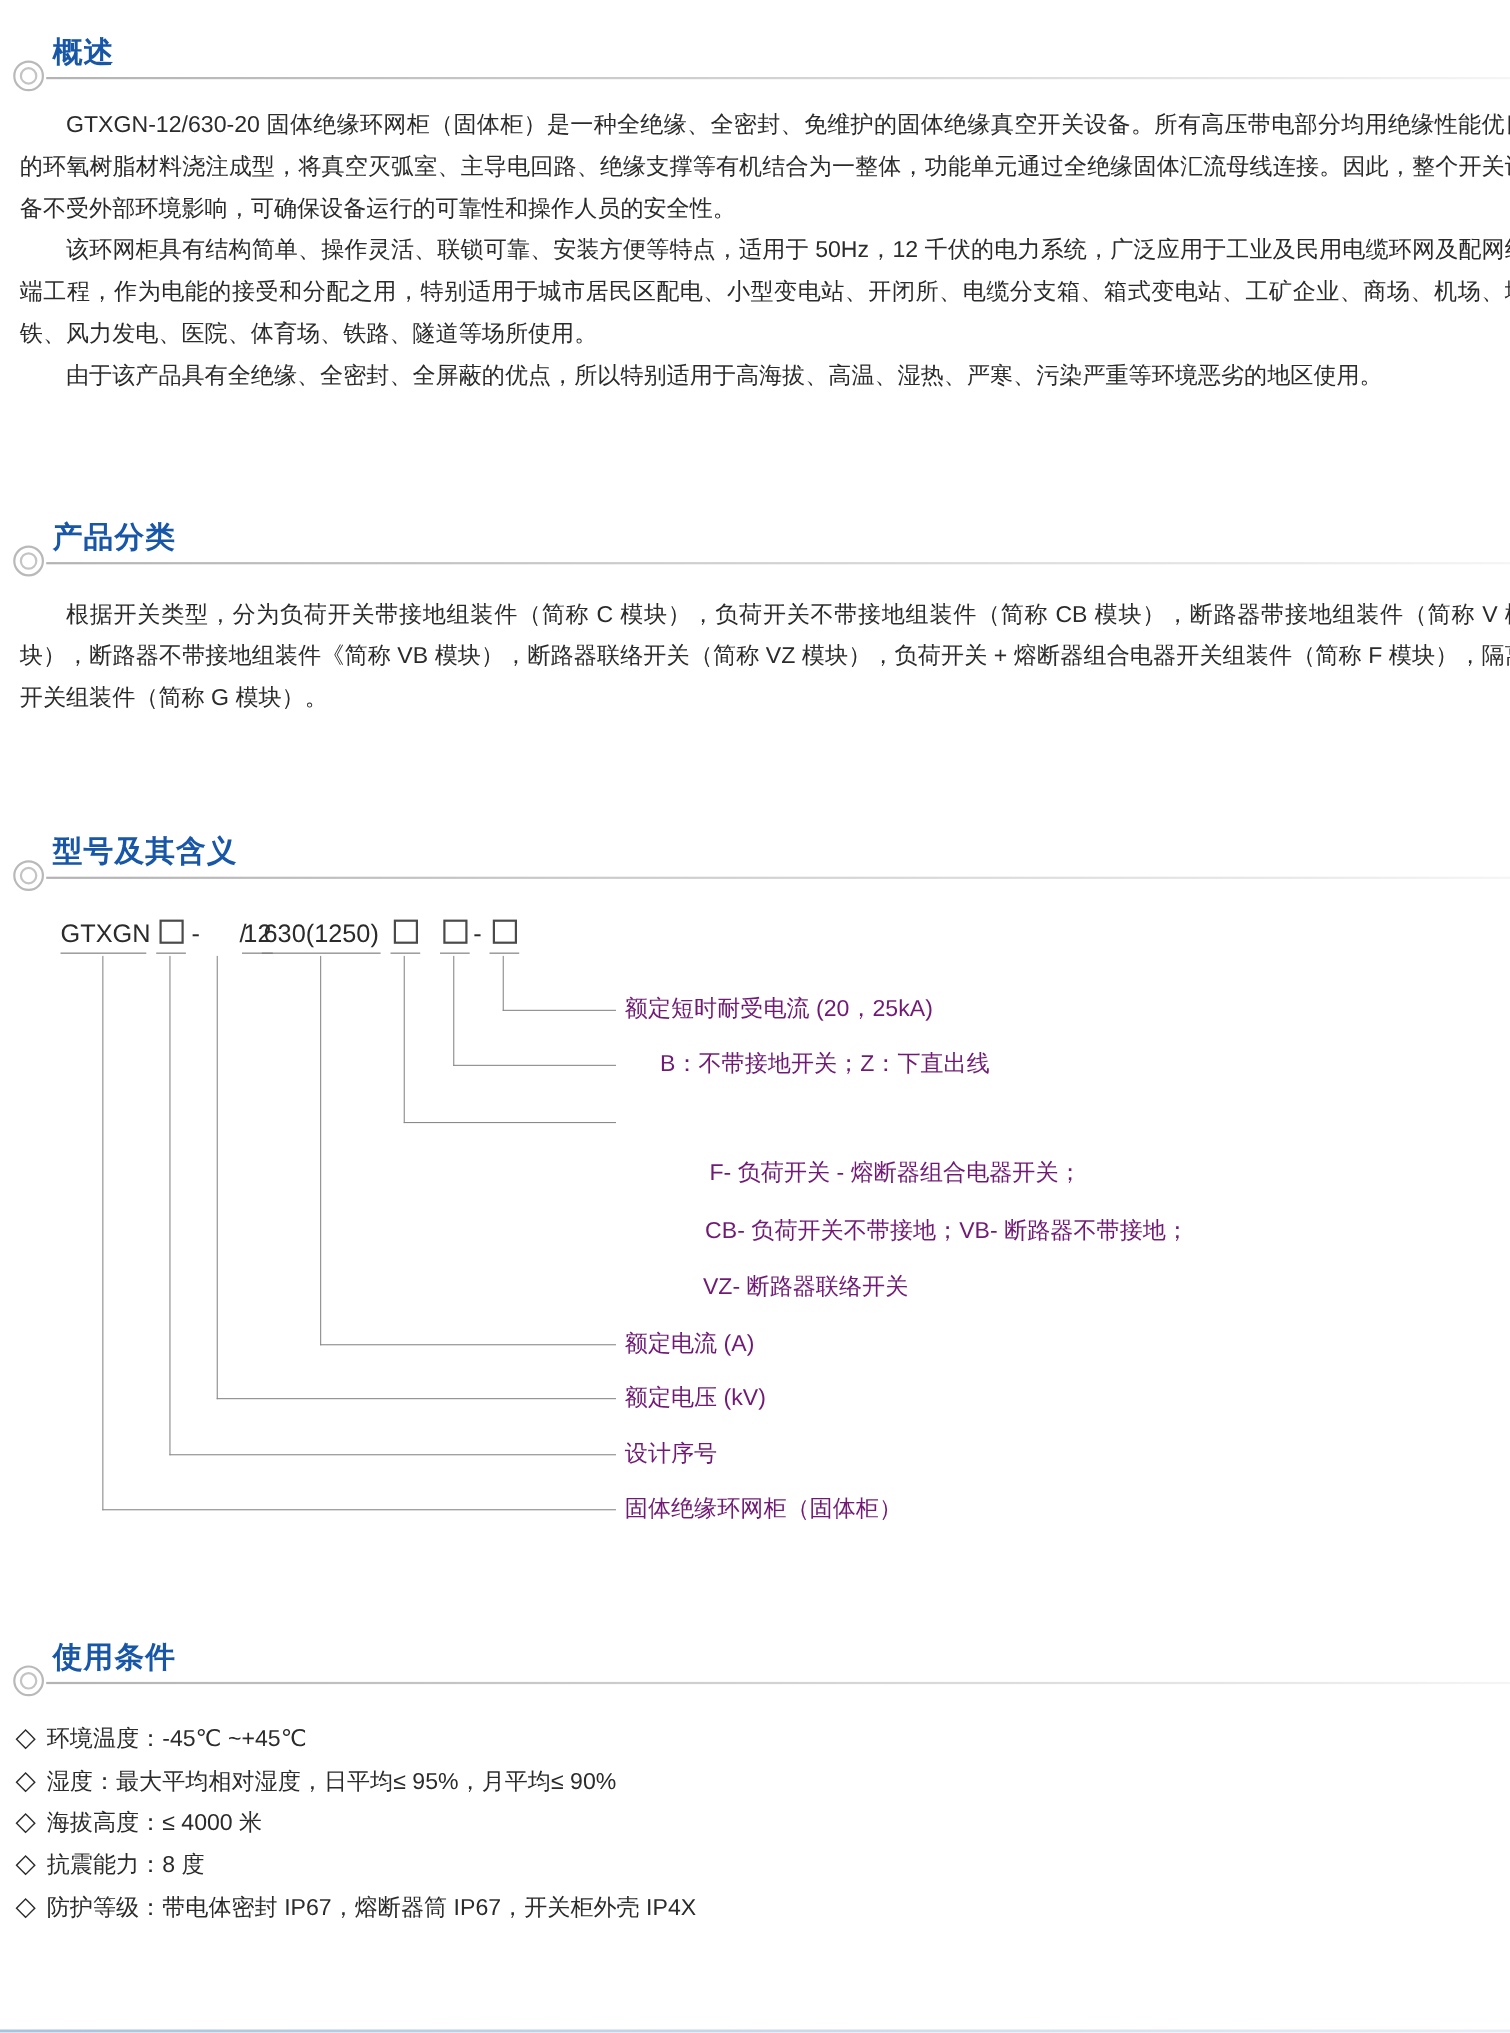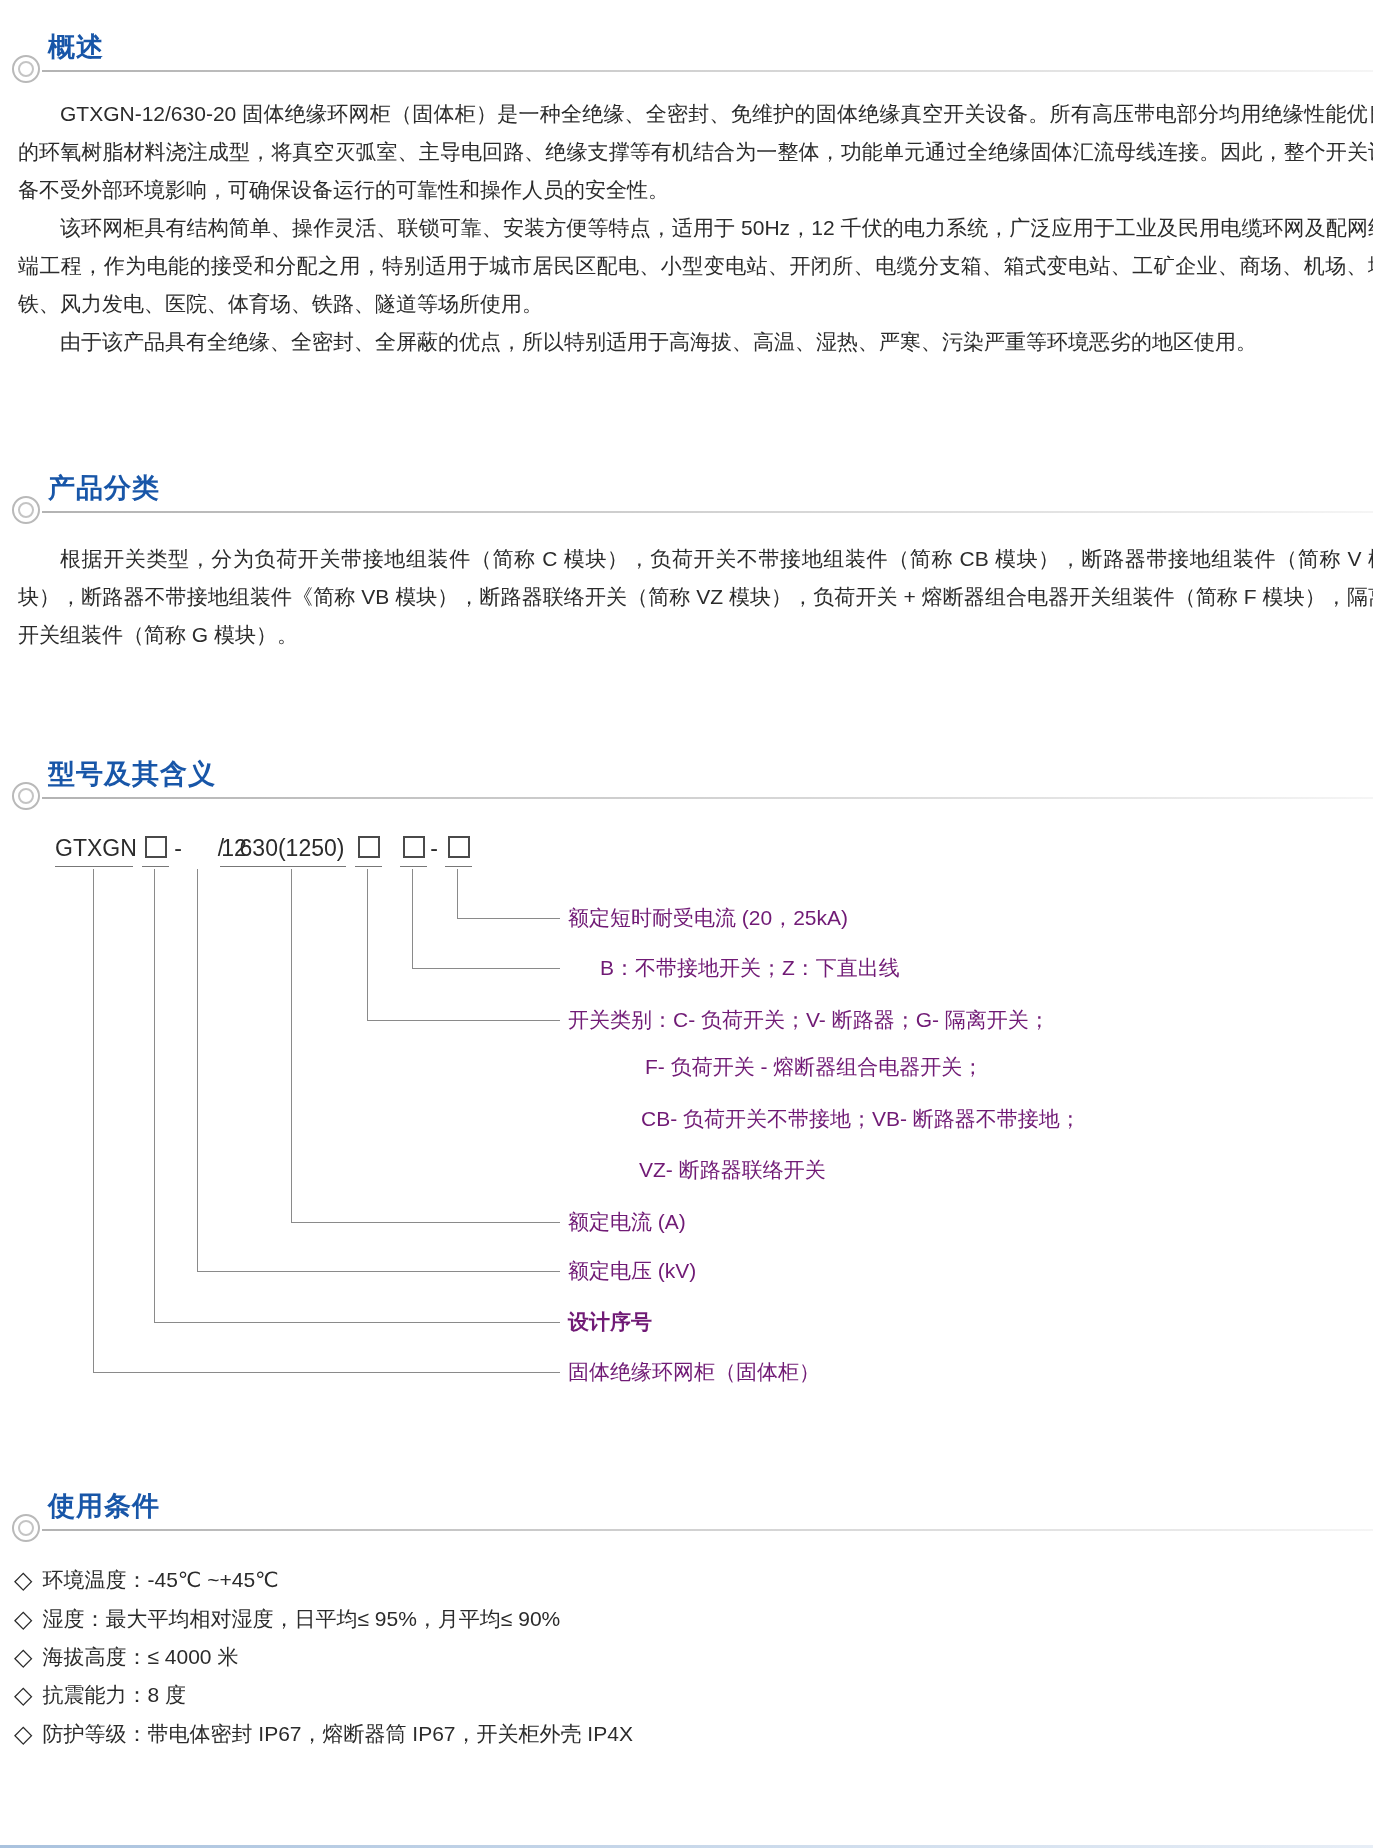--- a/index.html
+++ b/index.html
@@ -100,27 +100,26 @@
     <div class="hline" style="left:457px;top:83px;width:103px;"></div>
     <div class="hline" style="left:412px;top:133px;width:148px;"></div>
     <div class="hline" style="left:367px;top:185px;width:193px;"></div>
     <div class="hline" style="left:291px;top:387px;width:269px;"></div>
     <div class="hline" style="left:197px;top:436px;width:363px;"></div>
     <div class="hline" style="left:154px;top:487px;width:406px;"></div>
     <div class="hline" style="left:93px;top:537px;width:467px;"></div>
 
     <div class="dlabel" style="left:568px;top:64px;">额定短时耐受电流 (20，25kA)</div>
     <div class="dlabel" style="left:568px;top:114px;margin-left:32px;">B：不带接地开关；Z：下直出线</div>
-    <div class="dlabel" style="left:568px;top:166px;">开关类别：C- 负荷开关；V- 断路器；G- 隔离开关；</div>
     <div class="dlabel" style="left:645px;top:213px;">F- 负荷开关 - 熔断器组合电器开关；</div>
     <div class="dlabel" style="left:641px;top:265px;">CB- 负荷开关不带接地；VB- 断路器不带接地；</div>
     <div class="dlabel" style="left:639px;top:316px;">VZ- 断路器联络开关</div>
     <div class="dlabel" style="left:568px;top:368px;">额定电流 (A)</div>
     <div class="dlabel" style="left:568px;top:417px;">额定电压 (kV)</div>
-    <div class="dlabel" style="left:568px;top:468px;font-weight:bold;">设计序号</div>
+    <div class="dlabel" style="left:568px;top:468px;">设计序号</div>
     <div class="dlabel" style="left:568px;top:518px;">固体绝缘环网柜（固体柜）</div>
   </div>
 
   <div class="sec-head" style="top:1489px;">
     <h2>使用条件</h2>
     <div class="rule">
       <span class="ring">
           <span class="ring-inner"></span>
         </span>
     </div>

